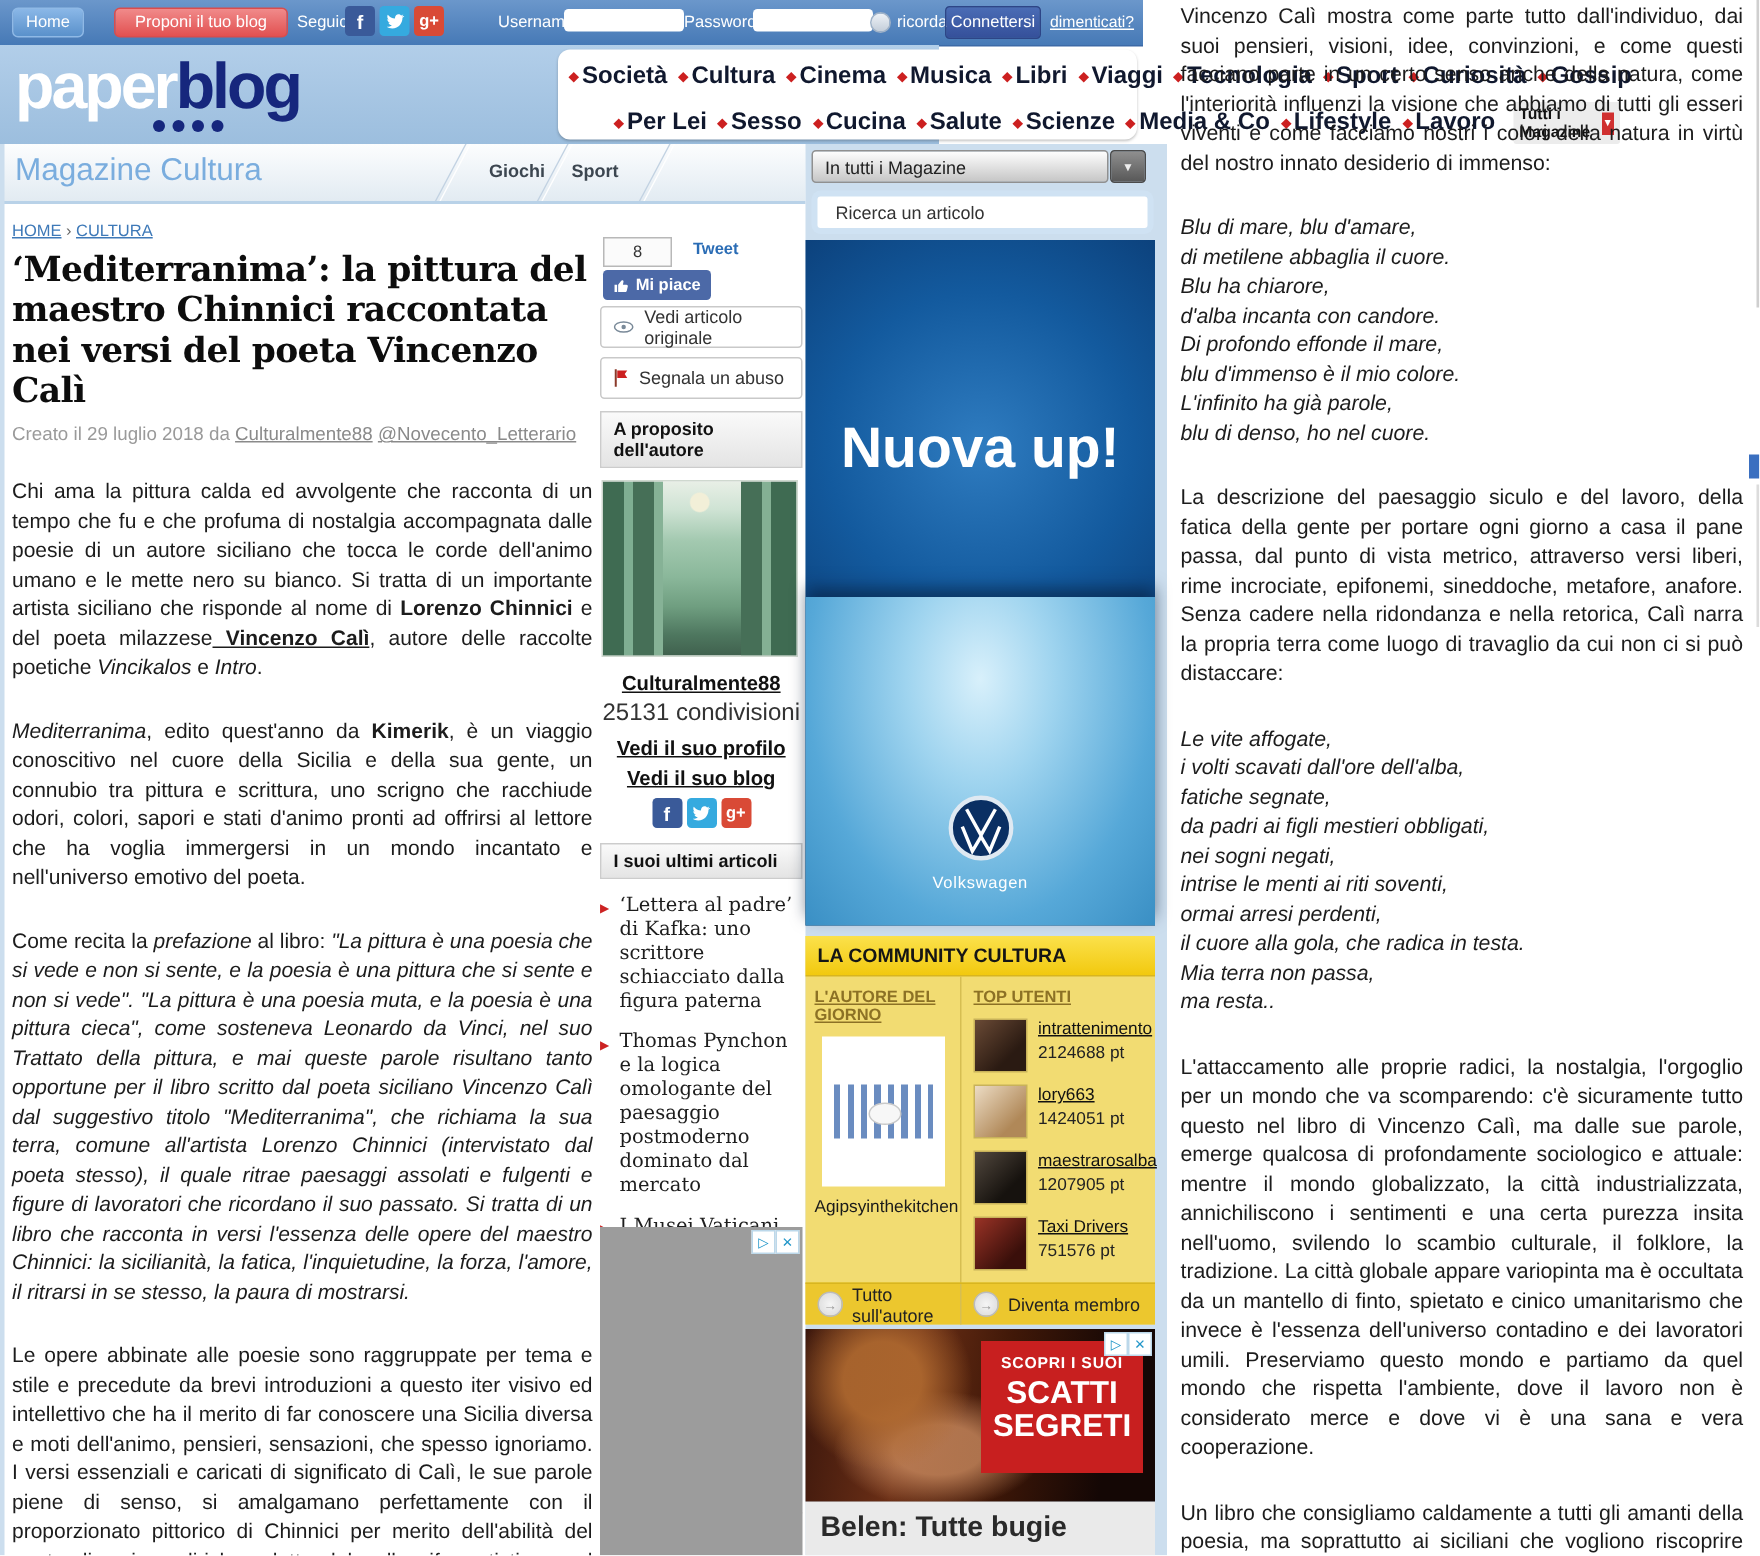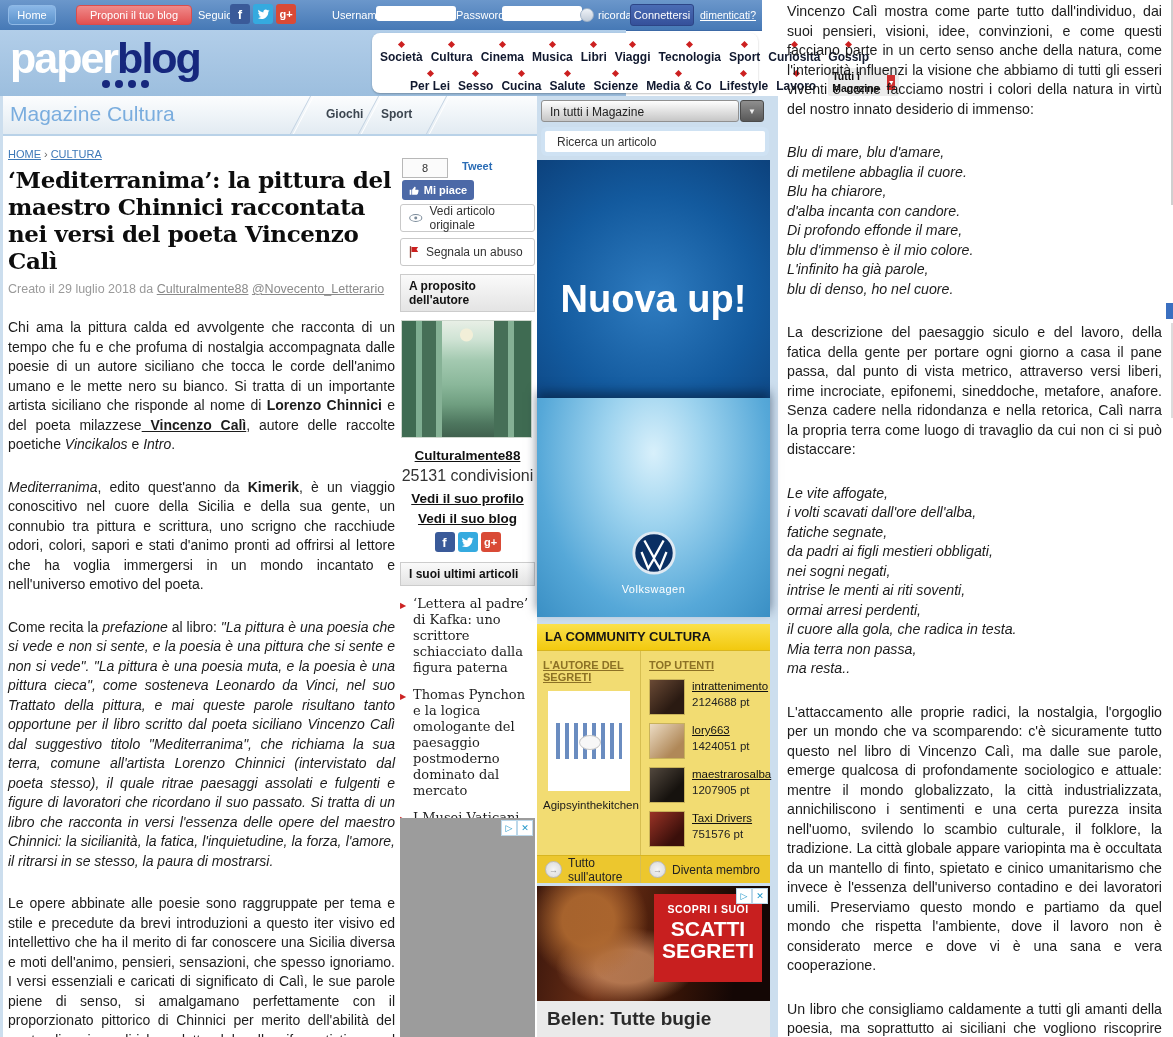--- a/index.html
+++ b/index.html
@@ -31,21 +31,21 @@
   #logo{position:absolute;left:10px;top:4px;font-size:43px;font-weight:bold;letter-spacing:-2px;cursor:pointer;}
   #logo .lg-paper{color:#fff;}
   #logo .lg-blog{color:#16277d;}
   #logo-dots{position:absolute;left:102px;top:50px;display:flex;gap:5px;}
   #logo-dots i{width:8px;height:8px;border-radius:50%;background:#16277d;}
   #navpanel{position:absolute;left:372px;top:3px;width:386px;height:60px;background:#fff;border-radius:8px;
             box-shadow:0 1px 2px rgba(0,0,0,.25);}
   .nav-row{position:absolute;left:8px;display:flex;flex-wrap:nowrap;gap:8px;align-items:center;}
   #nav-row1{top:9px;width:372px;justify-content:space-between;}
   #nav-row2{top:35px;width:372px;margin-left:30px;}
-  .nav-item{display:flex;align-items:center;gap:3px;font-size:12px;font-weight:bold;color:#10182e;white-space:nowrap;cursor:pointer;flex-direction:column;}
+  .nav-item{display:flex;align-items:center;gap:3px;font-size:16px;font-weight:bold;color:#10182e;white-space:nowrap;cursor:pointer;}
   .nav-bullet{width:5px;height:5px;background:#cc2020;transform:rotate(45deg);flex:none;}
   #tutti-box{display:flex;align-items:center;gap:3px;background:#ececec;border-radius:2px;padding:2px 4px;margin-left:4px;cursor:pointer;}
   #tutti-box .tt-lbl{font-size:10.5px;font-weight:bold;color:#111;}
   #tutti-arrow{width:13px;height:15px;background:#d03030;color:#fff;font-size:7px;display:flex;align-items:center;justify-content:center;}
   
   #magbar{position:absolute;left:0;top:96px;width:537px;height:38px;
           background:linear-gradient(#fcfdfe,#e2ebf2);border-bottom:2px solid #b9d2e8;}
   #magtitle{position:absolute;left:10px;top:6px;font-size:21px;color:#7aadde;}
   .tabline{position:absolute;top:0;width:1px;height:38px;background:#c2d2e2;transform:skewX(-28deg);}
   .tabline.hl{background:#fff;margin-left:2px;}
@@ -426,21 +426,21 @@
         <path d="M12 24 L19 41 L25 31 L31 41 L38 24" fill="none" stroke="#fff" stroke-width="2.4"></path>
       </svg>
       <div id="vw-brand">Volkswagen</div>
     </div>
   </div>
 
   <div id="community">
     <div id="comm-hdr">LA COMMUNITY CULTURA</div>
     <div id="comm-body">
       <div id="comm-left">
-        <div class="comm-label">L'AUTORE DEL SEGRETI</div>
+        <div class="comm-label">L'AUTORE DEL GIORNO</div>
         <div id="day-photo">
           <div id="day-stripes"></div>
           <div id="day-badge"></div>
         </div>
         <div id="day-name">Agipsyinthekitchen</div>
       </div>
       <div id="comm-right">
         <div class="comm-label">TOP UTENTI</div>
         <div class="user-row">
           <span class="avatar av1"></span>

